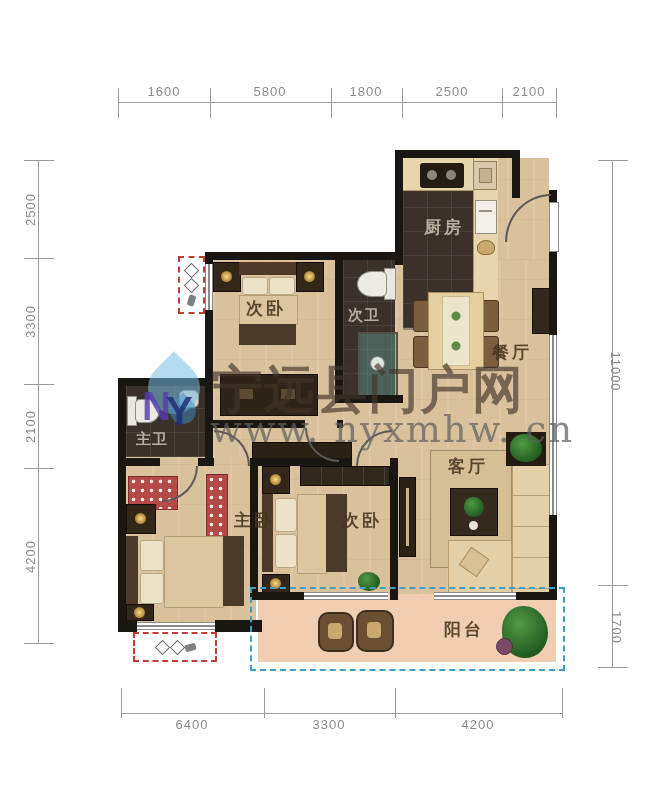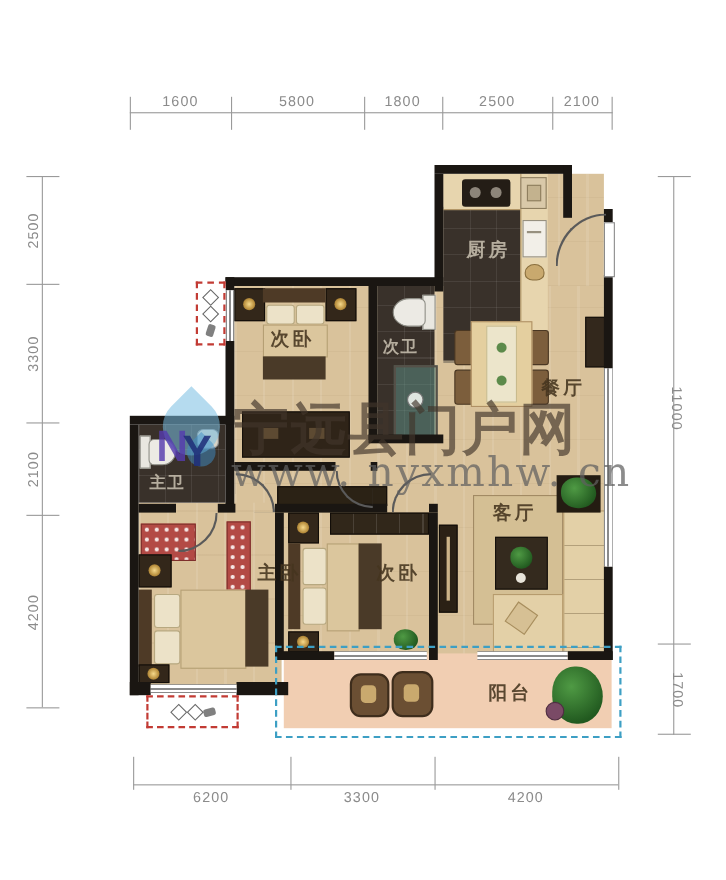--- a/index.html
+++ b/index.html
@@ -85,21 +85,21 @@
     <div class="dlabel rot-r" style="left:585px;top:364px;width:60px;">11000</div>
     <div class="dlabel rot-r" style="left:588px;top:620px;width:56px;">1700</div>
   </div>
 
   <div>
     <div class="dline" style="left:121px;top:713px;width:441px;height:1px;"></div>
     <div class="tick" style="left:121px;top:688px;width:1px;height:30px;"></div>
     <div class="tick" style="left:264px;top:688px;width:1px;height:30px;"></div>
     <div class="tick" style="left:395px;top:688px;width:1px;height:30px;"></div>
     <div class="tick" style="left:562px;top:688px;width:1px;height:30px;"></div>
-    <div class="dlabel" style="left:167px;top:717px;width:50px;">6200</div>
+    <div class="dlabel" style="left:167px;top:717px;width:50px;">6400</div>
     <div class="dlabel" style="left:304px;top:717px;width:50px;">3300</div>
     <div class="dlabel" style="left:453px;top:717px;width:50px;">4200</div>
   </div>
 
   <div class="wood" style="left:213px;top:260px;width:336px;height:340px;"></div>
   <div class="wood" style="left:403px;top:158px;width:146px;height:102px;"></div>
   <div class="wood" style="left:126px;top:457px;width:130px;height:168px;"></div>
   <div class="tile" style="left:403px;top:188px;width:94px;height:140px;"></div>
   <div class="tile" style="left:343px;top:260px;width:52px;height:138px;"></div>
   <div class="tile" style="left:126px;top:386px;width:79px;height:71px;"></div>

